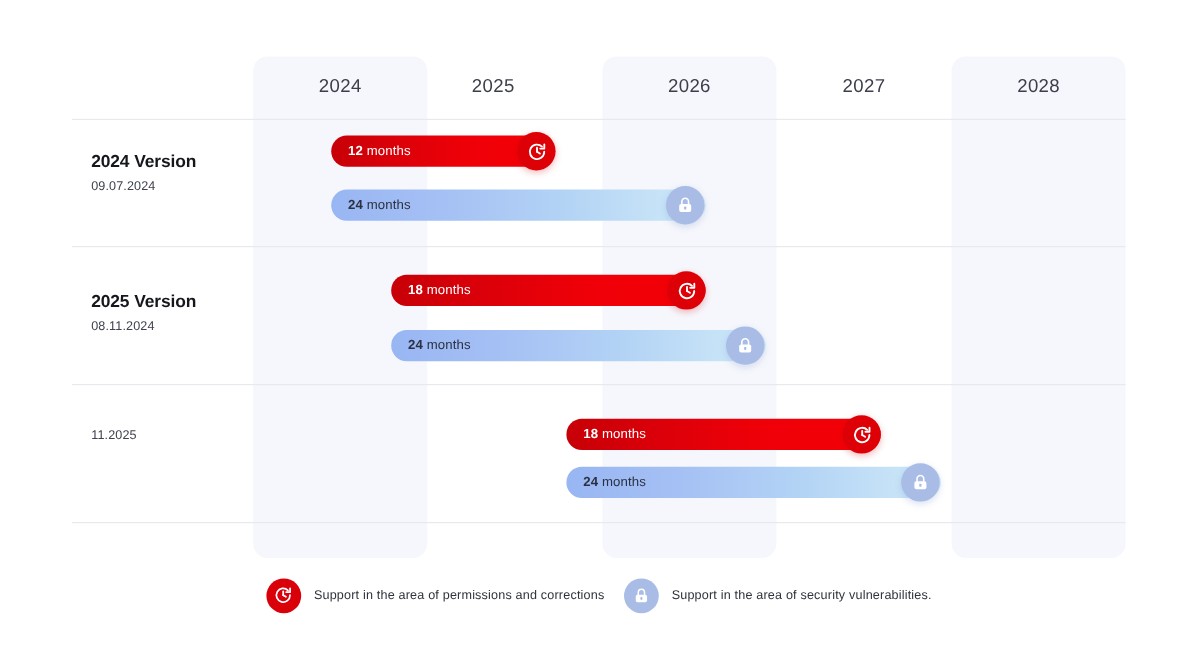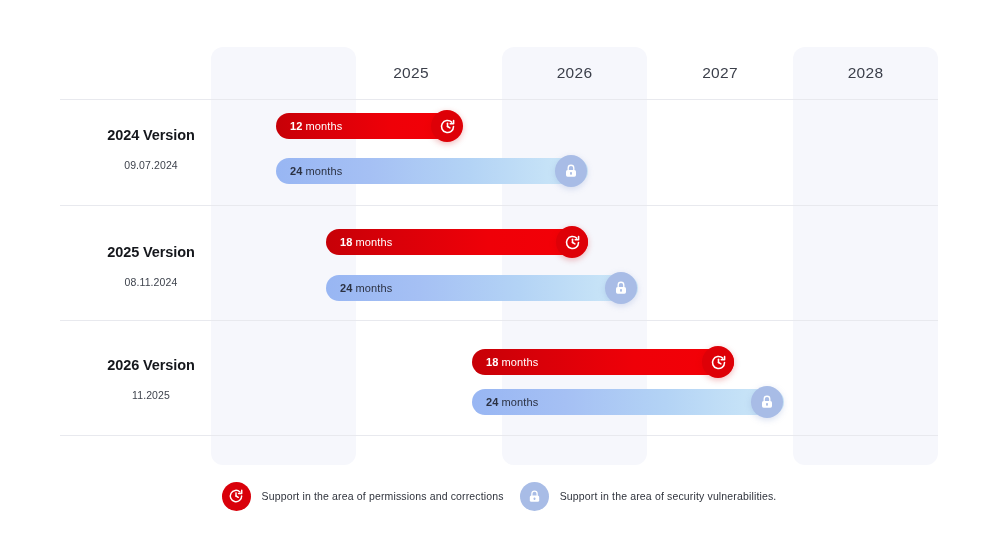--- a/index.html
+++ b/index.html
@@ -55,36 +55,35 @@
     background: #e8e9ee;
     z-index: 2;
   }
 
   
   .row-label {
     position: absolute;
     left: 76px;
     width: 150px;
     z-index: 3;
-    text-align: center;
   }
   .row-label .title {
     font-size: 14.5px;
     font-weight: bold;
     color: #15171c;
     letter-spacing: -0.1px;
     margin: 0 0 6px 0;
     line-height: 1.1;
   }
   .row-label .date {
     font-size: 10.5px;
     color: #3e434d;
     letter-spacing: 0.1px;
     line-height: 1.1;
-    margin: 16px;
+    margin: 0;
   }
 
   
   .bar {
     position: absolute;
     height: 26px;
     border-radius: 13px;
     z-index: 4;
     display: flex;
     align-items: center;
@@ -165,20 +164,21 @@
 </style>
 </head>
 <body>
 
 <div id="chart-root">
 
   <div class="col-band" style="left:211px; width:145px;"></div>
   <div class="col-band" style="left:502px; width:145px;"></div>
   <div class="col-band" style="left:793px; width:145px;"></div>
 
+  <div class="year-header" style="left:211px; width:145px;">2024</div>
   <div class="year-header" style="left:338px; width:146px;">2025</div>
   <div class="year-header" style="left:502px; width:145px;">2026</div>
   <div class="year-header" style="left:647px; width:146px;">2027</div>
   <div class="year-header" style="left:793px; width:145px;">2028</div>
 
   <div class="hrule" style="top:99px;"></div>
   <div class="hrule" style="top:205px;"></div>
   <div class="hrule" style="top:320px;"></div>
   <div class="hrule" style="top:435px;"></div>
 
@@ -232,21 +232,20 @@
   </div>
   <div class="badge blue" style="left:605px; top:272px;">
     <svg width="16" height="16" viewBox="0 0 24 24" fill="none" stroke="#ffffff" stroke-width="2" stroke-linecap="round" stroke-linejoin="round">
       <rect x="4.5" y="10.5" width="15" height="10" rx="2.4" fill="#ffffff" stroke="none"></rect>
       <path d="M7.8 10.5V7.6a4.2 4.2 0 0 1 8.4 0v2.9"></path>
       <rect x="10.6" y="13.6" width="2.8" height="3.9" rx="1.1" fill="#a8bce6" stroke="none"></rect>
     </svg>
   </div>
 
   <div class="row-label" style="top:358px;">
-    <div class="title">2026 Version</div>
     <div class="date">11.2025</div>
   </div>
 
   <div class="bar red" style="left:472px; top:349px; width:262px;">
     <span class="bar-label"><span class="num">18</span><span> months</span></span>
   </div>
   <div class="badge red" style="left:702px; top:346px;">
     <svg width="17" height="17" viewBox="0 0 24 24" fill="none" stroke="#ffffff" stroke-width="2.2" stroke-linecap="round" stroke-linejoin="round">
       <path d="M20.5 12a8.5 8.5 0 1 1-2.6-6.1"></path>
       <polyline points="20.6,3.4 20.6,8.2 15.8,8.2"></polyline>

